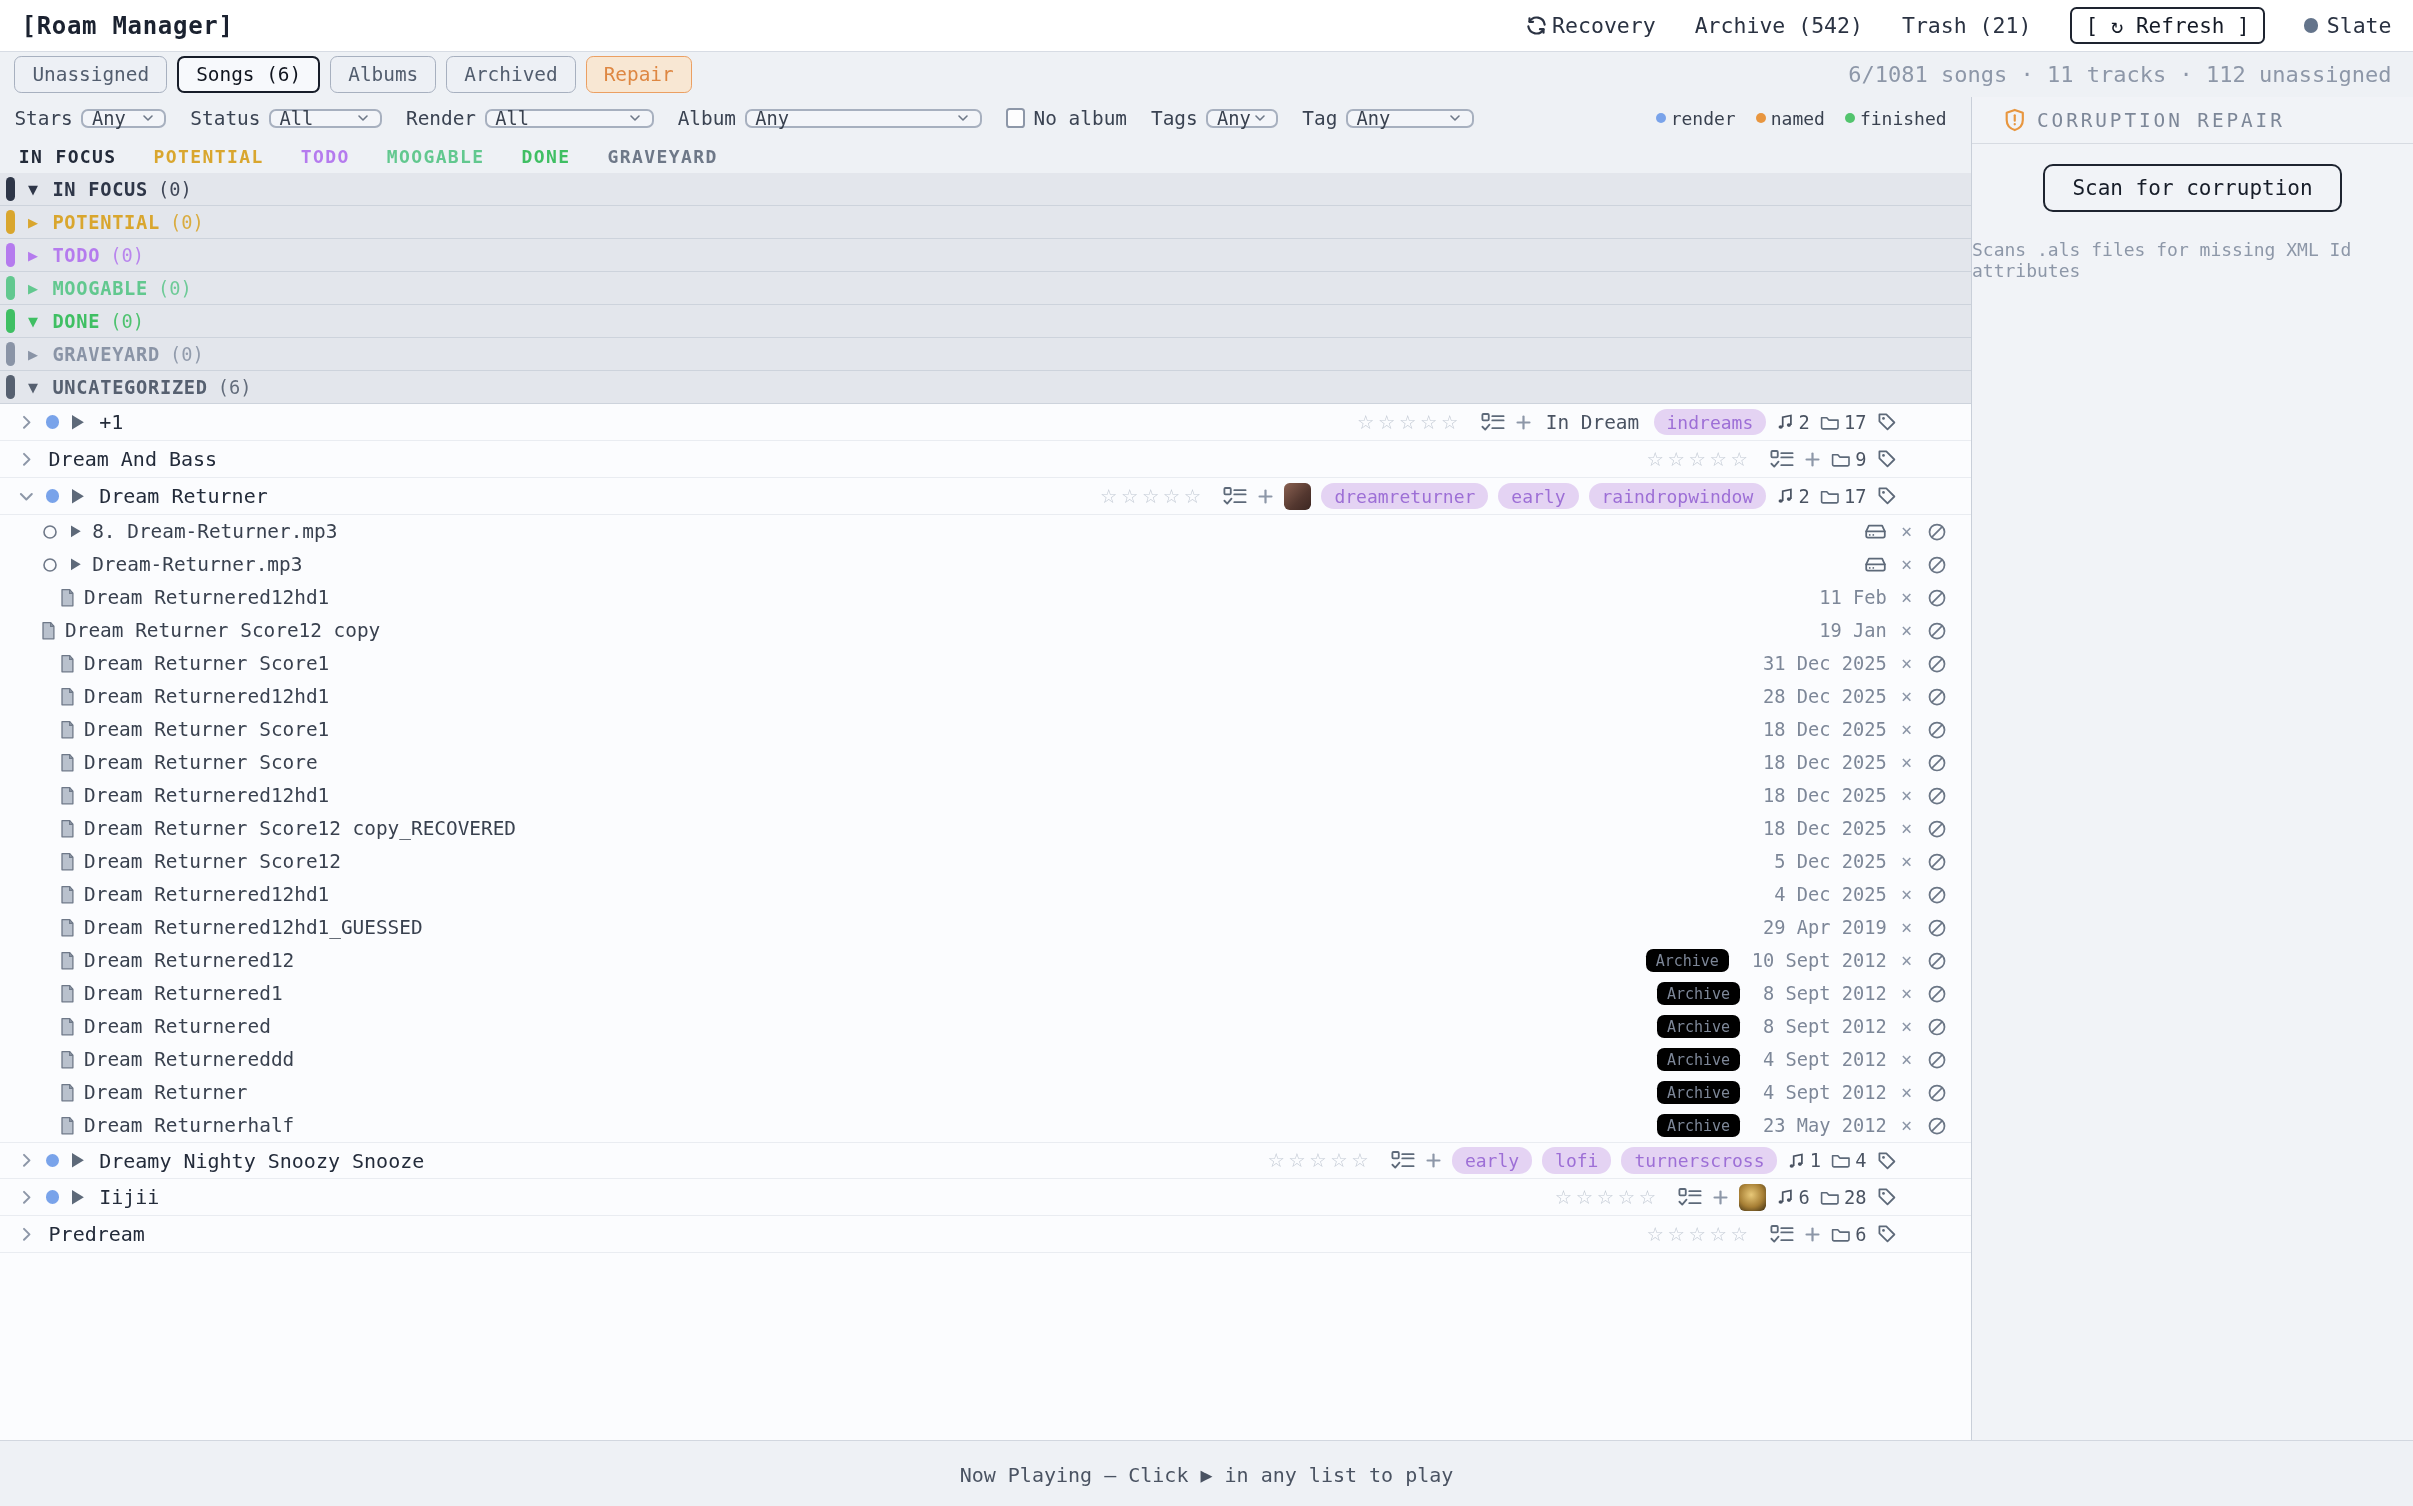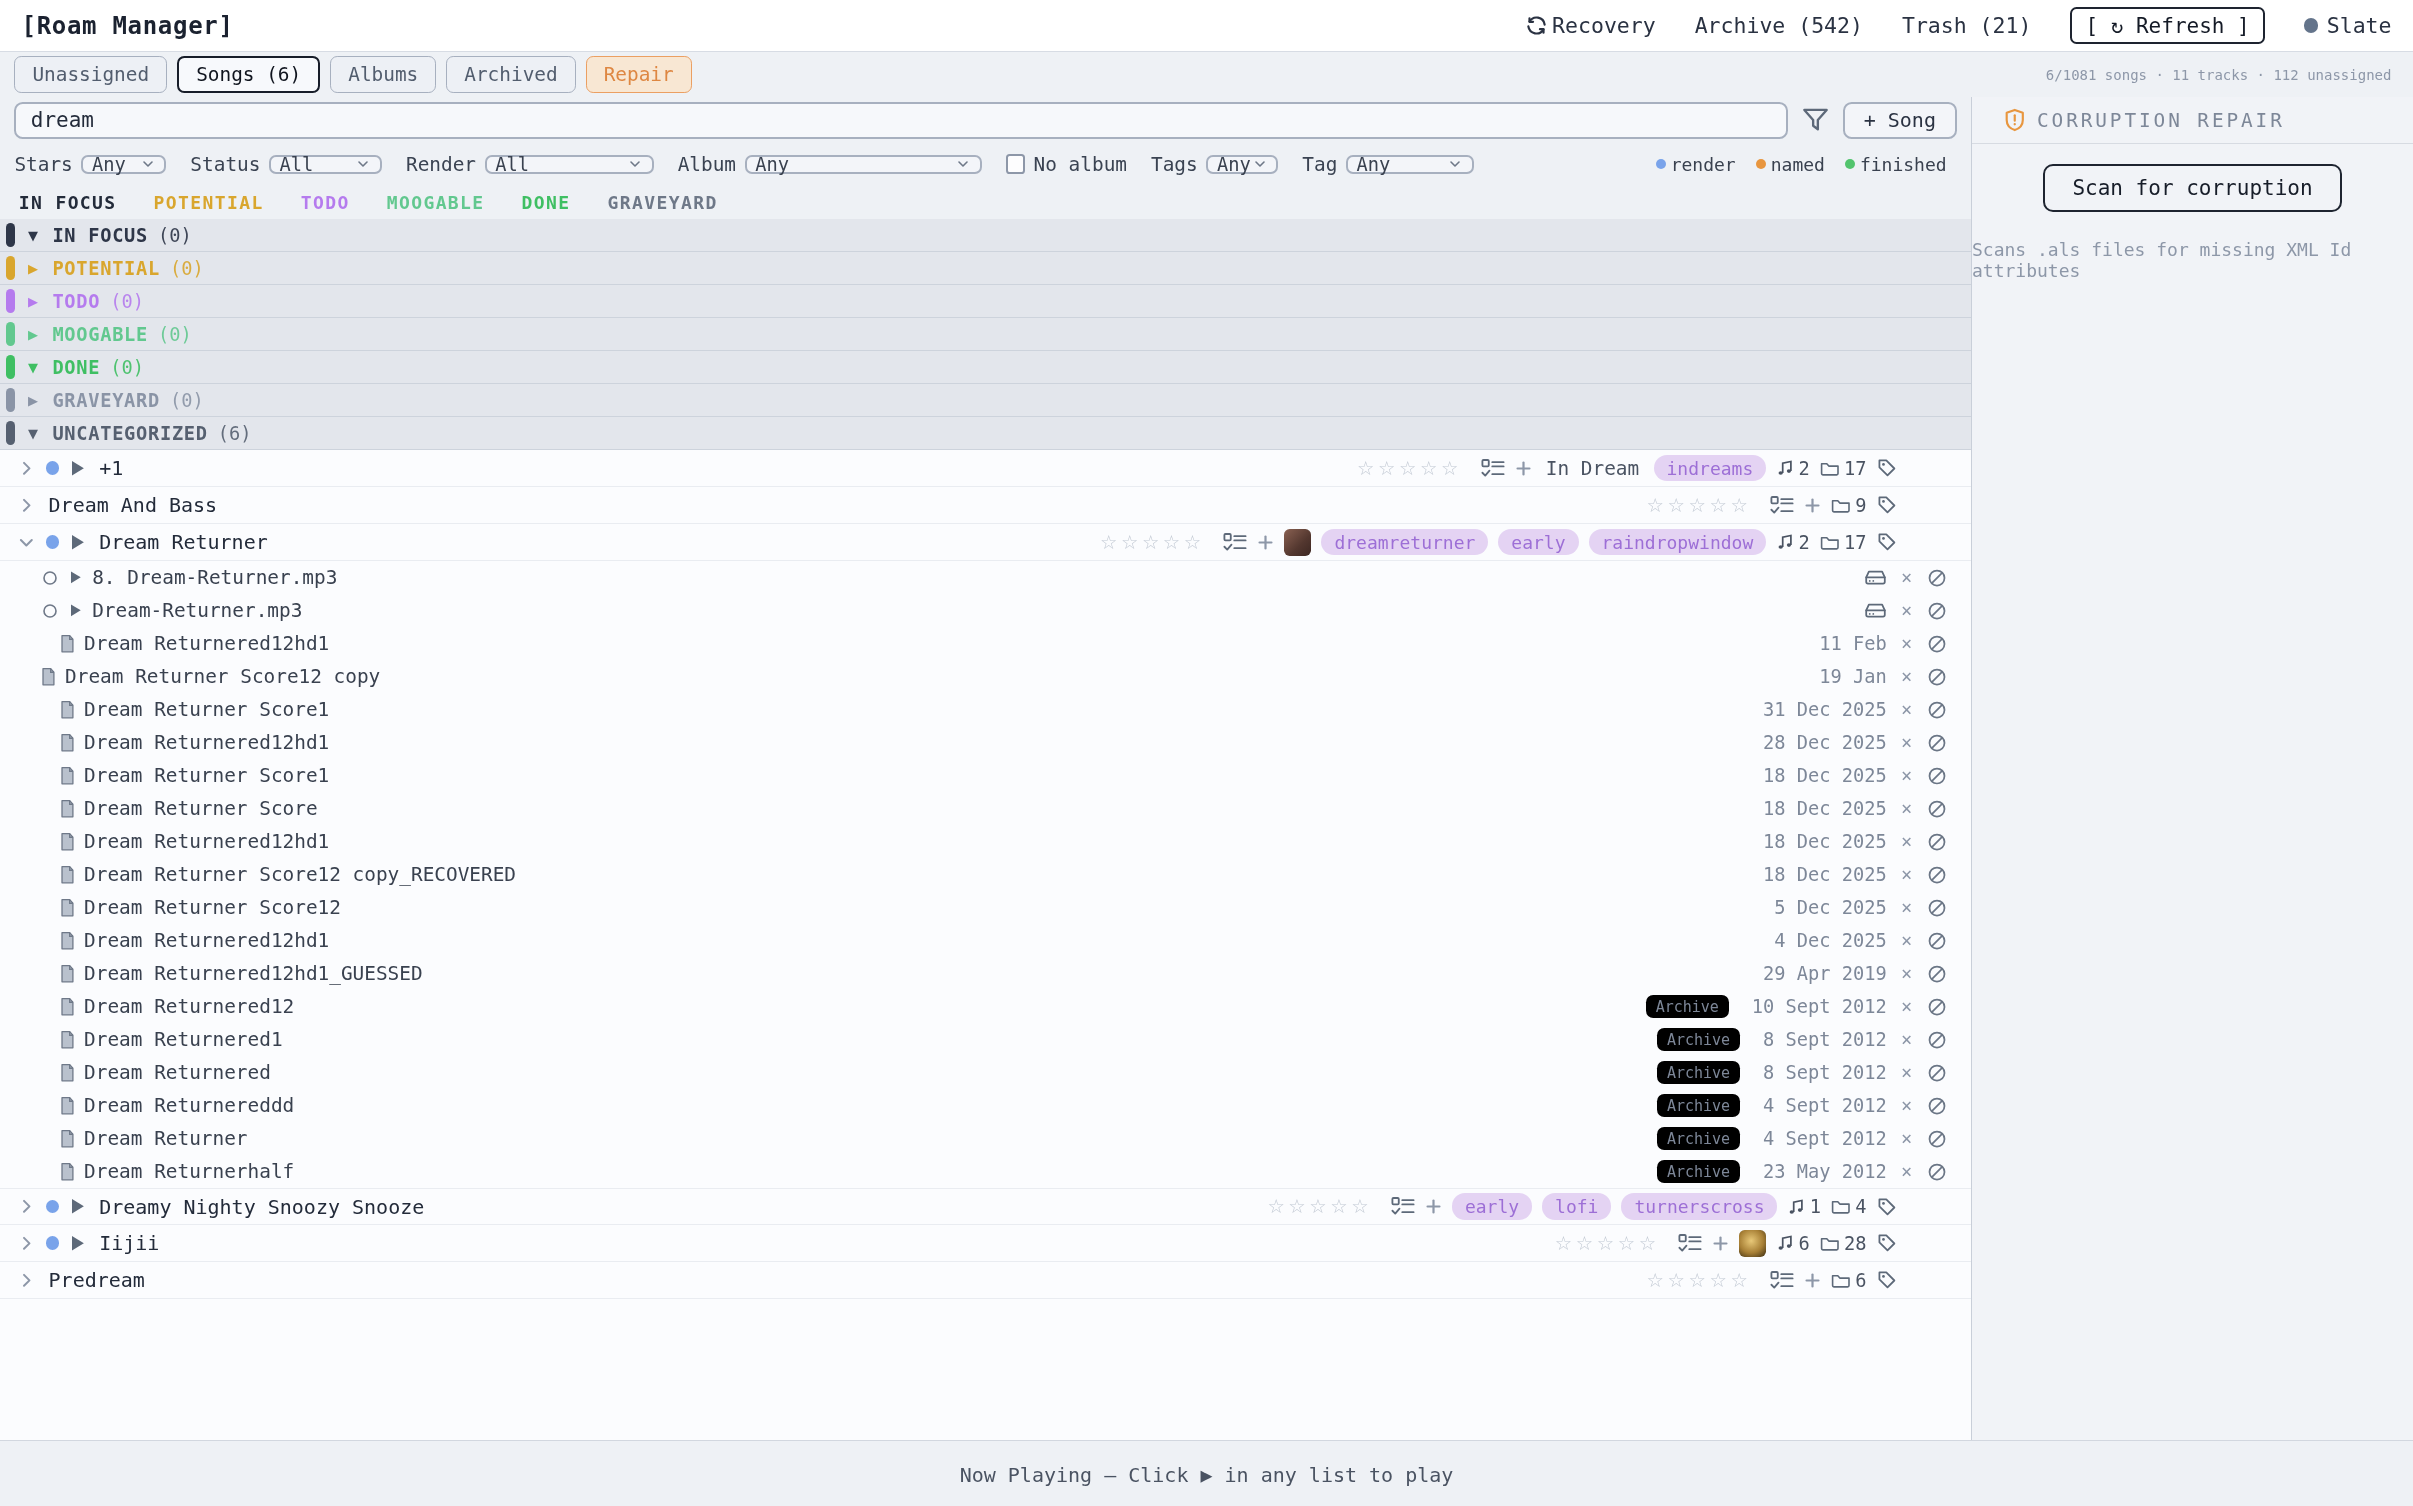--- a/index.html
+++ b/index.html
@@ -12,21 +12,21 @@
   .topnav{margin-left:auto;display:flex;align-items:center;gap:39px;font-size:21.5px;color:#2a3242}
   .nav-item{display:flex;align-items:center;gap:4px;cursor:pointer}
   .refresh-btn{border:2.2px solid #1e2430;border-radius:6.5px;padding:4.3px 13px;font-size:21px;color:#141a26;background:#ffffff;font-family:inherit}
   .theme{display:flex;align-items:center;gap:8.6px}
   .theme-dot{width:14.4px;height:14.4px;border-radius:50%;background:#64748b}
   
   .toolbar{height:45px;display:flex;align-items:center;padding:0 14.4px;box-sizing:border-box;gap:16px}
   .tab{border:1.8px solid #a7b0bf;border-radius:7.2px;padding:5px 17px;font-size:19.4px;color:#525d6e;background:#edf0f5;font-family:inherit}
   .tab.active{border:2.5px solid #171d29;color:#0f141e;background:#f7f9fc}
   .tab.accent{border-color:#eb9f62;background:#f8e7d3;color:#de8742}
-  .stats{margin-left:auto;font-size:14px;color:#8d97a8;padding-right:7.2px}
+  .stats{margin-left:auto;font-size:22px;color:#8d97a8;padding-right:7.2px}
   
   .content{display:flex;height:1343px;box-sizing:border-box}
   .main{width:1971px;display:flex;flex-direction:column;box-sizing:border-box}
   .panel{flex:1;border-left:1.4px solid #c9cfd9;background:#f1f3f7;box-sizing:border-box}
   
   .search-row{height:46px;display:flex;align-items:center;gap:13px;padding:0 14.4px;box-sizing:border-box}
   .search-input{flex:1;height:37px;border:2.2px solid #a7b0bf;border-radius:8.6px;background:#f6f8fb;font-family:inherit;font-size:21px;padding:0 14.4px;color:#232b3a;box-sizing:border-box;outline:none}
   .add-song{height:37px;border:2.2px solid #a7b0bf;border-radius:8.6px;background:#f3f5f9;font-size:20px;color:#2a3242;padding:0 18.7px;display:flex;align-items:center;font-family:inherit}
   
   .filter-row{height:42px;display:flex;align-items:center;gap:24px;padding:0 14.4px;box-sizing:border-box}
@@ -119,29 +119,20 @@
       <button class="tab active" data-name="tab-songs-6">Songs (6)</button>
       <button class="tab default" data-name="tab-albums">Albums</button>
       <button class="tab default" data-name="tab-archived">Archived</button>
       <button class="tab accent" data-name="tab-repair">Repair</button>
     </span>
   <span class="stats" data-name="library-stats">6/1081 songs · 11 tracks · 112 unassigned</span>
 </div>
 
 <div class="content" data-name="content-area">
   <div class="main" data-name="main-column">
-    <div class="search-row" data-name="search-row">
-      <input class="search-input" data-name="search-input" type="text" value="dream" style="">
-      <span class="icon" data-name="filter-funnel-icon">
-        <svg width="29" height="27" viewBox="0 0 24 23" fill="none" stroke="#5d6979" stroke-width="2" stroke-linecap="round" stroke-linejoin="round">
-            <path d="M2.5 2.5h19l-7.5 8.5v8l-4-3v-5z"></path>
-          </svg>
-      </span>
-      <button class="add-song" data-name="add-song-button">+ Song</button>
-    </div>
     <div class="filter-row" id="filter-bar" data-name="filter-bar">
         <div class="fgroup" data-name="filter-group-stars">
          <span class="flabel" data-name="filter-label-stars">Stars</span>
          <div class="fselect" data-name="stars-filter-select">
            <span data-name="selected-value">Any</span>
             <svg width="16" height="16" viewBox="0 0 24 24" fill="none" stroke="#6e7888" stroke-width="2.4" stroke-linecap="round" stroke-linejoin="round">
               <path d="M6 9l6 6 6-6"></path>
             </svg>
          </div>
         </div>

